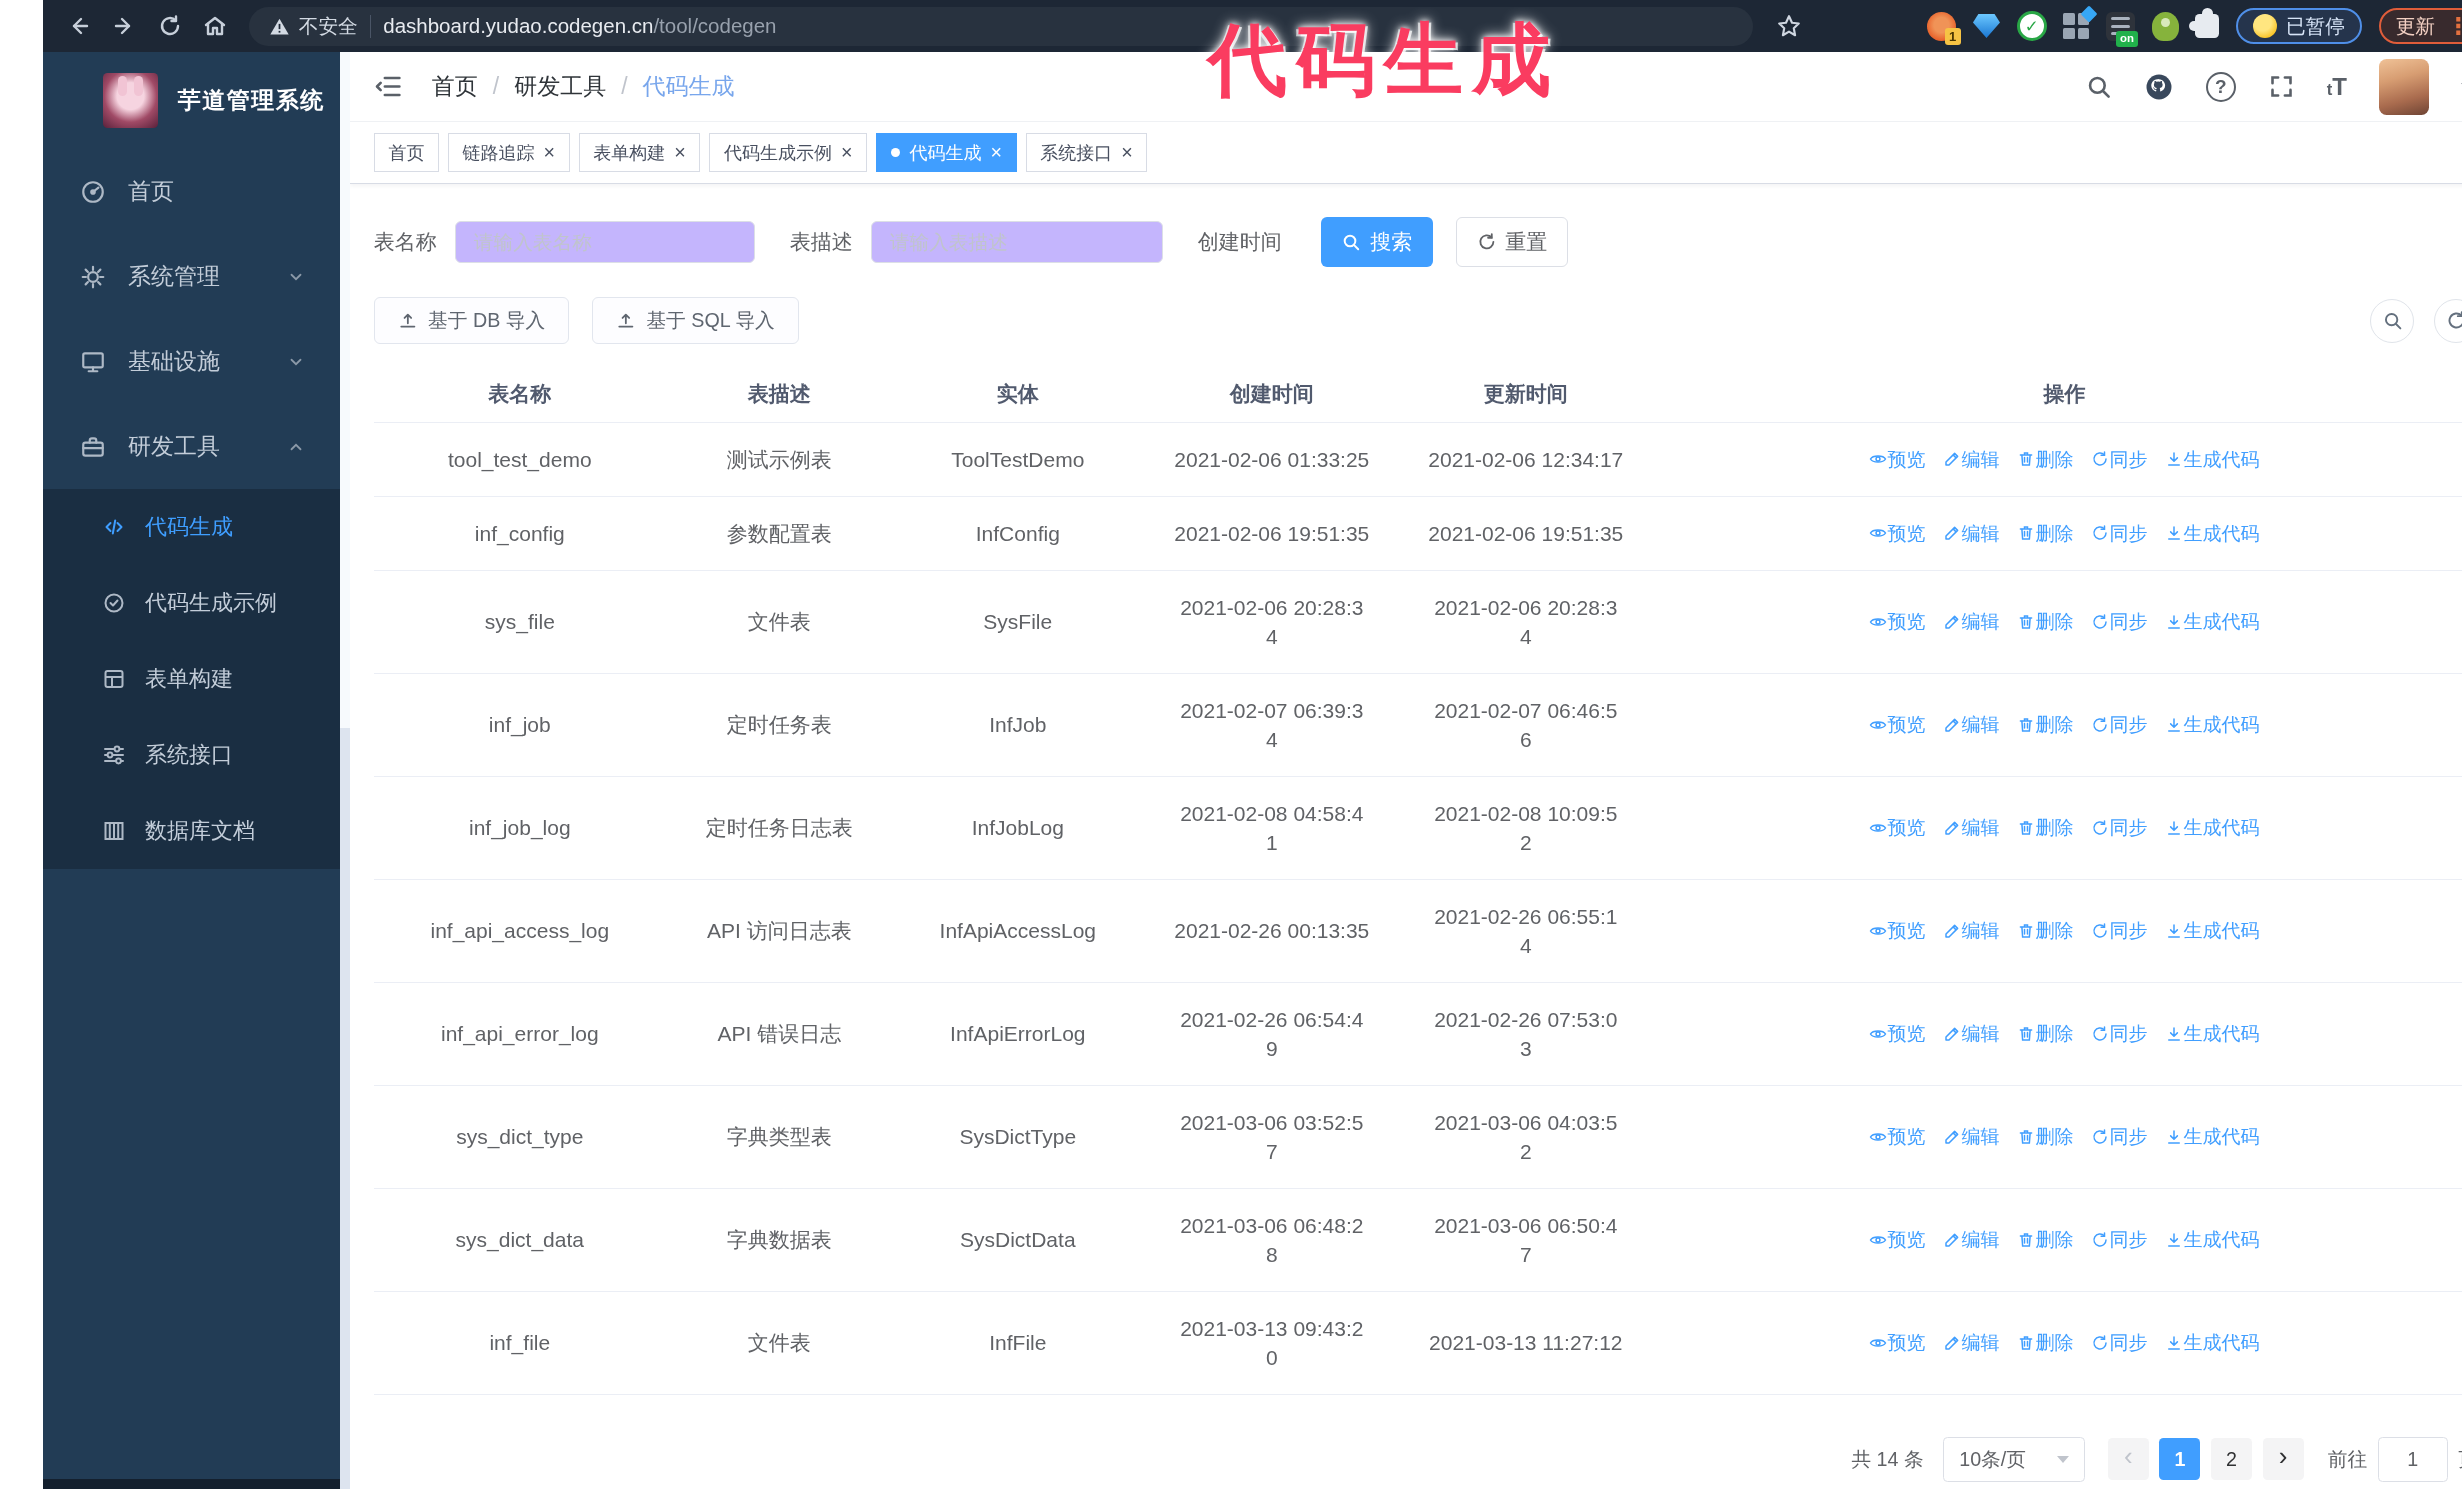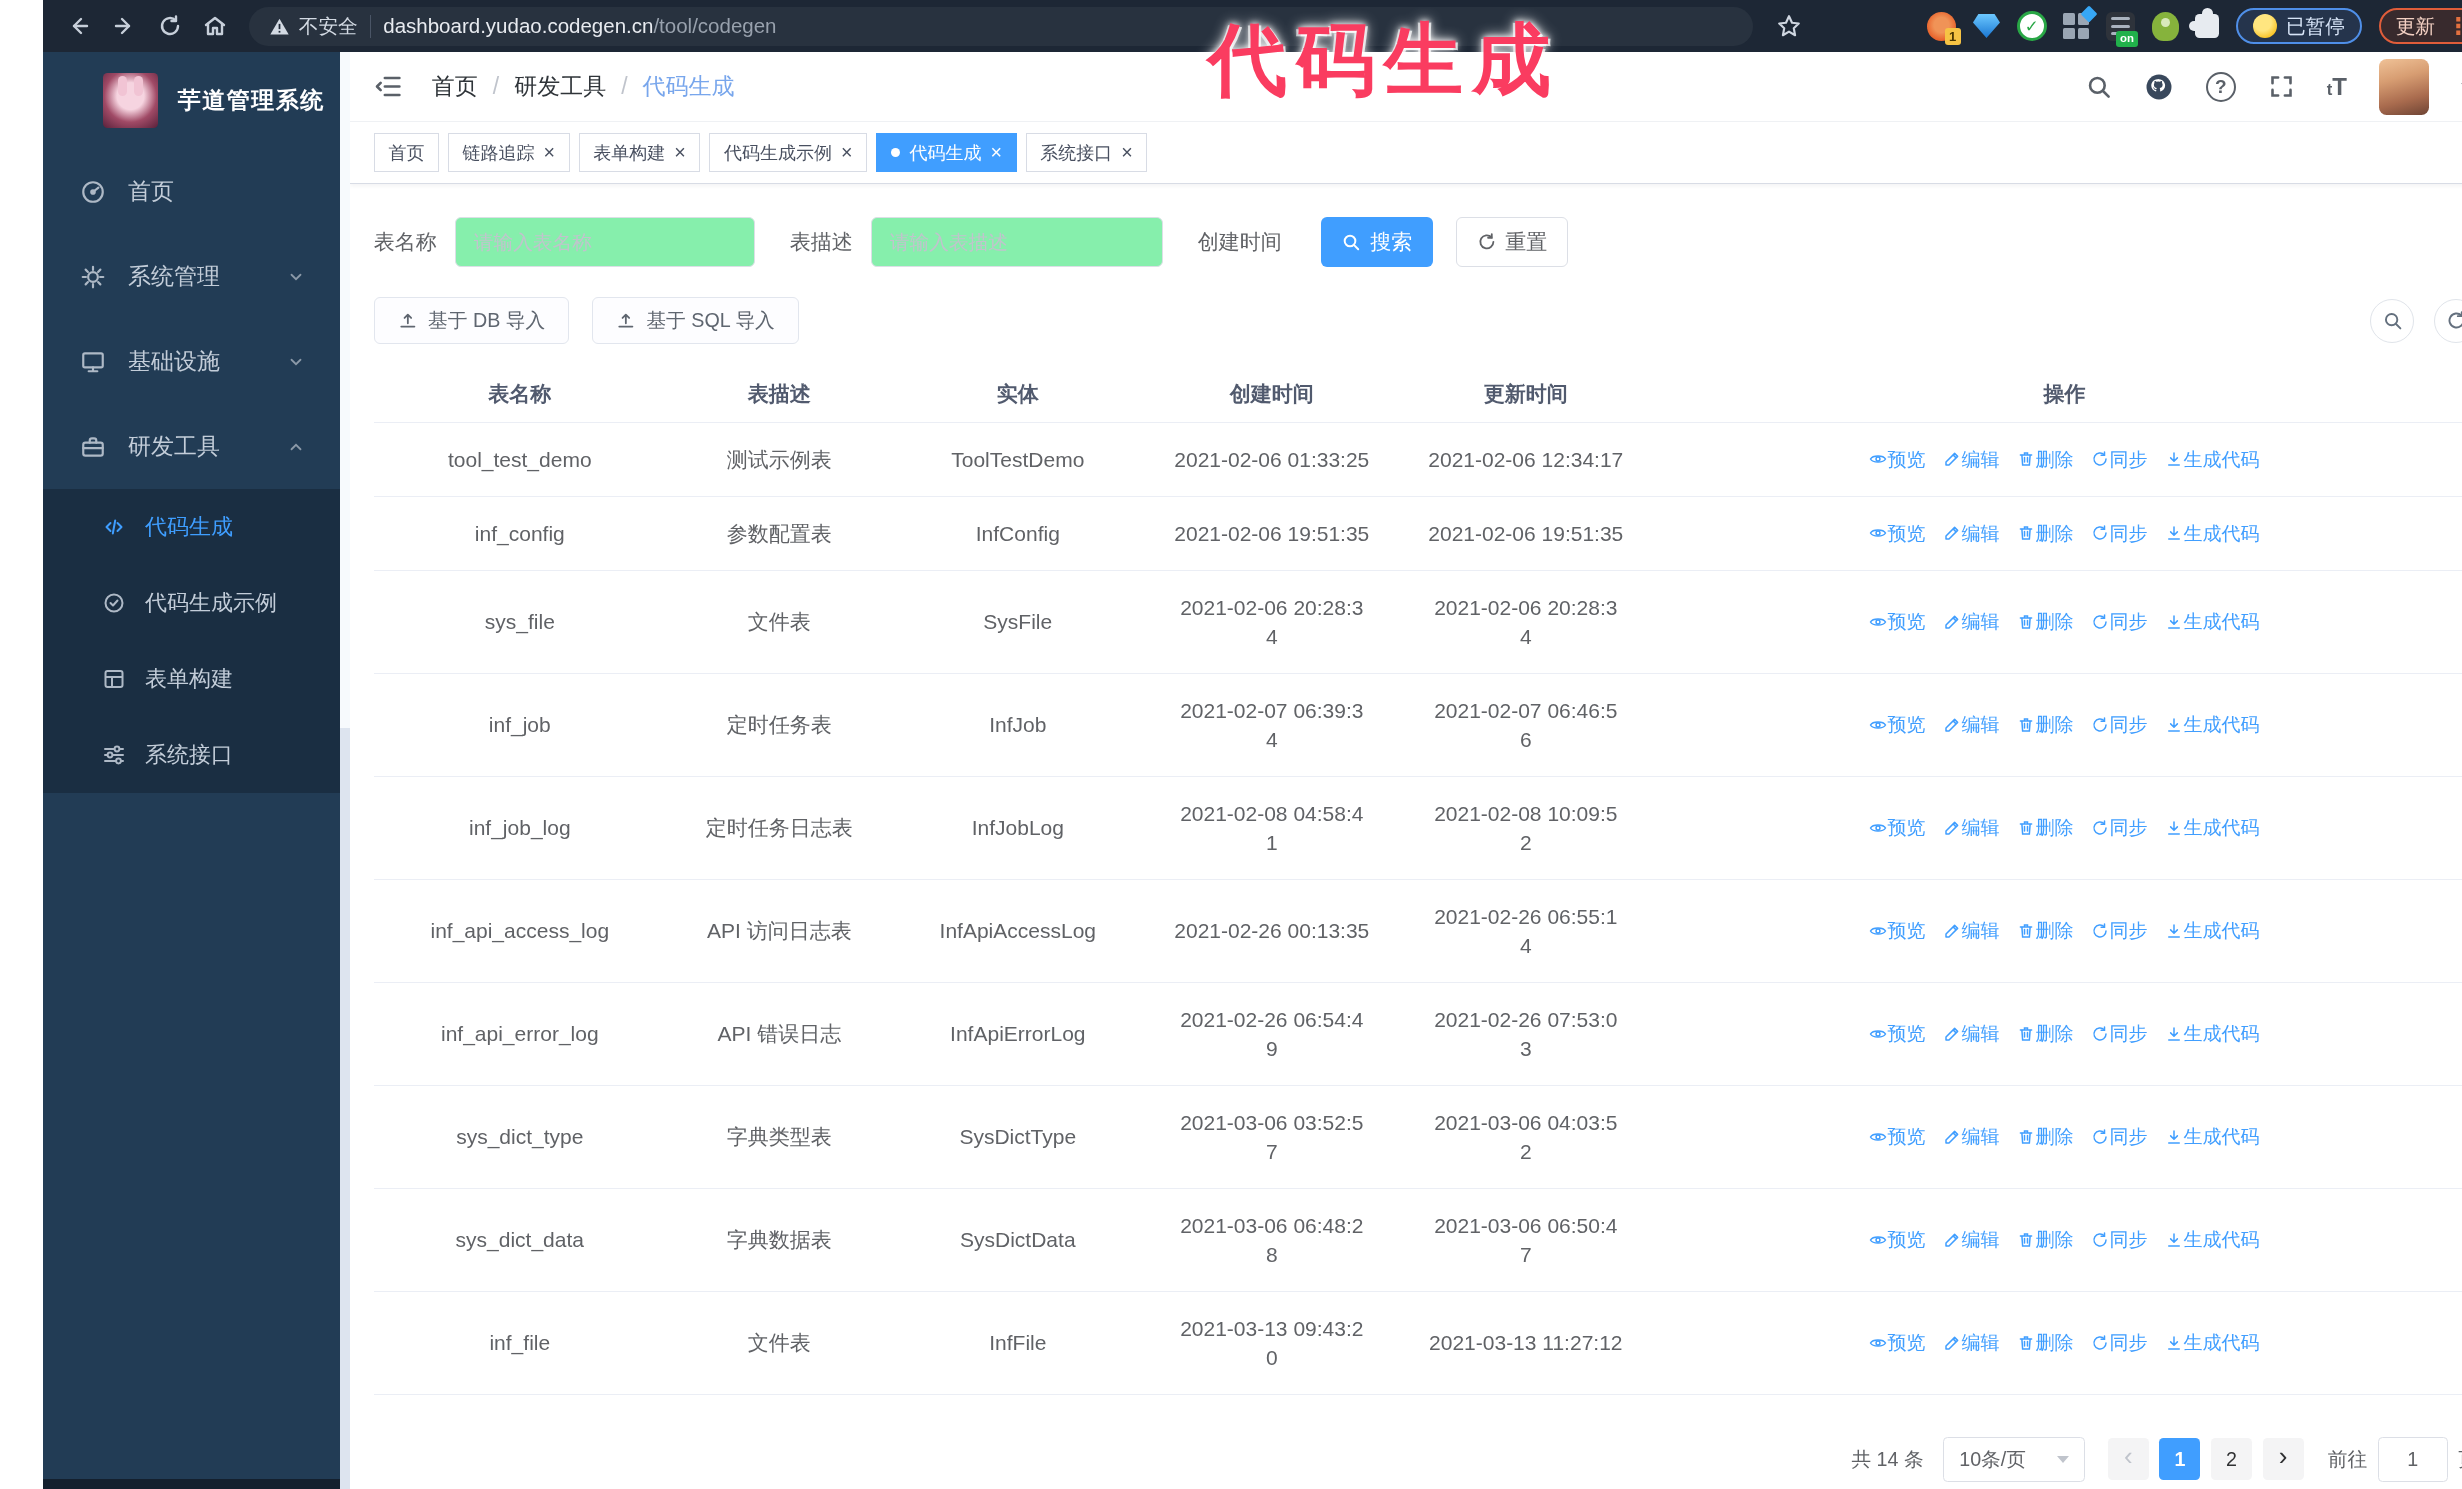--- a/index.html
+++ b/index.html
@@ -80,21 +80,21 @@
   .tabs-bar { height:62px; display:flex; align-items:center; padding:0 24px; gap:9px; border-bottom:0.8px solid #d8dce5; box-shadow:0 1.5px 4.5px rgba(0,21,41,.05); }
   .tab { height:39px; display:inline-flex; align-items:center; gap:9px; padding:0 13.6px; border:0.8px solid #d8dce5; background:#fff; color:#495060; font-size:18px; cursor:pointer; white-space:nowrap; }
   .tab.active { background:#409eff; border-color:#409eff; color:#fff; }
   .tab .dot { width:9.8px; height:9.8px; border-radius:50%; background:#fff; display:inline-block; }
   .tab .x { font-size:19.7px; line-height:1; cursor:pointer; }
 
   
   .content { flex:1; padding:33px 27px 0 24px; position:relative; }
   .filter-row { display:flex; align-items:center; }
   .f-label { font-size:21px; color:#606266; margin-right:18px; white-space:nowrap; }
-  .f-input { width:300px; height:50px; border:0.8px solid #dcdfe6; border-radius:6px; padding:16px 18px; font-size:19.7px; color:#606266; background:#86efac; outline:none; }
+  .f-input { width:300px; height:42px; border:0.8px solid #dcdfe6; border-radius:6px; padding:16px 18px; font-size:19.7px; color:#606266; background:#c4b5fd; outline:none; }
   .f-input::placeholder { color:#c0c4cc; }
   .sp46 { width:35px; } .sp28 { width:21px; } .sp30 { width:23px; }
   .date-range { width:361px; height:50px; border:0.8px solid #dcdfe6; border-radius:6px; display:flex; align-items:center; padding:0 13.6px; gap:7.6px; color:#c0c4cc; font-size:19.7px; cursor:pointer; }
   .date-range .ph { flex:1; text-align:center; }
   .date-sep { color:#c0c4cc; }
   .btn { height:50px; border-radius:6px; font-size:21px; display:inline-flex; align-items:center; gap:9px; padding:0 19.7px; cursor:pointer; border:0.8px solid transparent; }
   .btn-primary { background:#409eff; color:#fff; }
   .btn-plain { background:#fff; border-color:#dcdfe6; color:#606266; }
   .import-row { margin-top:30px; display:flex; align-items:center; }
   .btn-soft { height:47px; background:#fdfdff; border:0.8px solid #e2e6ee; color:#5f6670; font-size:19.7px; border-radius:6px; padding:0 23px; display:inline-flex; gap:10.6px; align-items:center; cursor:pointer; margin-right:23px; }
@@ -320,20 +320,29 @@
           <span class="mi-icon">
             <svg width="24" height="24" viewBox="0 0 24 24" fill="none" stroke="currentColor" stroke-width="2" stroke-linecap="round">
                 <path d="M3 6h18M3 12h18M3 18h18"></path>
                 <circle cx="15" cy="6" r="2.4" fill="#1a2e42"></circle>
                 <circle cx="8" cy="12" r="2.4" fill="#1a2e42"></circle>
                 <circle cx="16.5" cy="18" r="2.4" fill="#1a2e42"></circle>
               </svg>
           </span>
           <span>系统接口</span>
         </div>
+        <div class="menu-item">
+          <span class="mi-icon">
+            <svg width="24" height="24" viewBox="0 0 24 24" fill="none" stroke="currentColor" stroke-width="2">
+                <rect x="3.5" y="4" width="17" height="16"></rect>
+                <path d="M7.8 4v16M12 4v16M16.2 4v16"></path>
+              </svg>
+          </span>
+          <span>数据库文档</span>
+        </div>
       </div>
     </div>
 
     <div class="sb-track">
         <div class="sb-thumb"></div>
       </div>
 
     <div class="main">
 
       <div class="header-bar">

